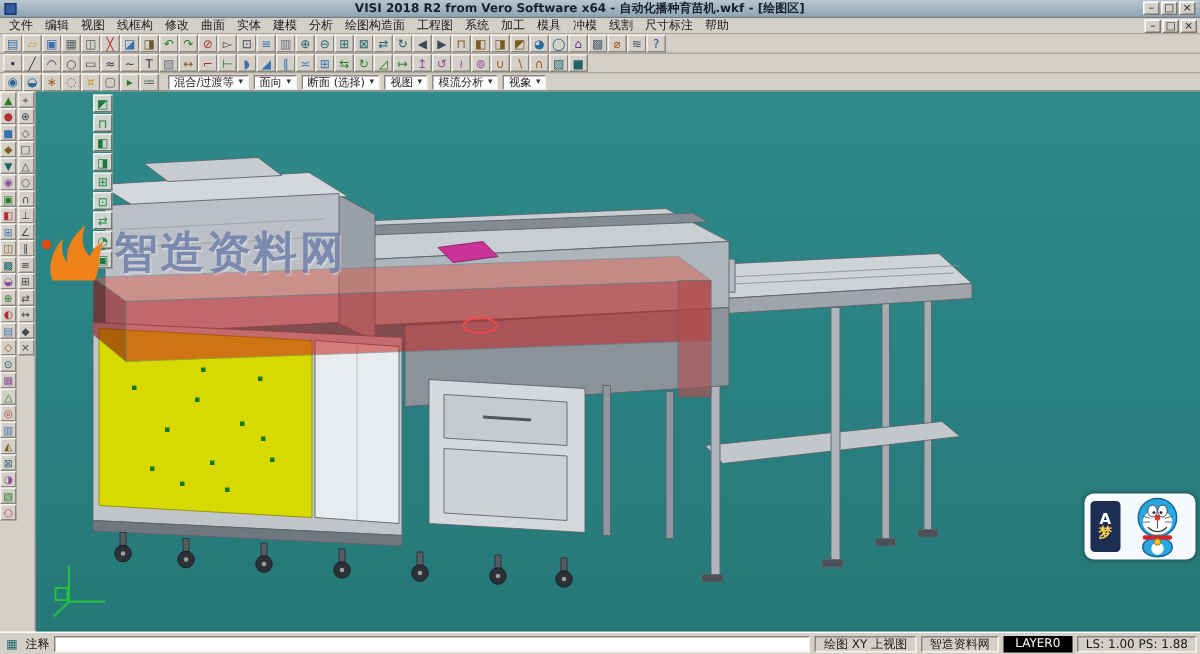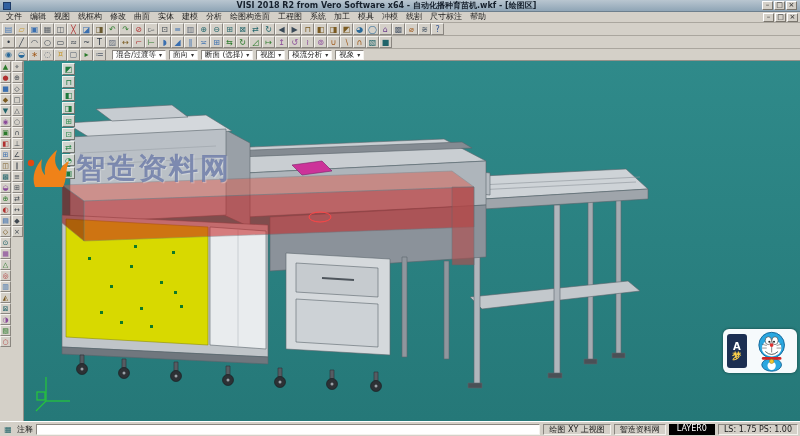--- a/index.html
+++ b/index.html
@@ -445,16 +445,16 @@
     </div>
   </div>
 
   <div class="statusbar">
     <span class="sb-icon">▦</span>
     <span class="sb-label">注释</span>
     <span class="sb-input"></span>
     <span class="sb-seg">绘图 XY 上视图</span>
     <span class="sb-seg">智造资料网</span>
     <span class="sb-layer">LAYER0</span>
-    <span class="sb-seg">LS: 1.75 PS: 1.00</span>
+    <span class="sb-seg">LS: 1.00 PS: 1.88</span>
   </div>
 
 </div>
 
 </body></html>

